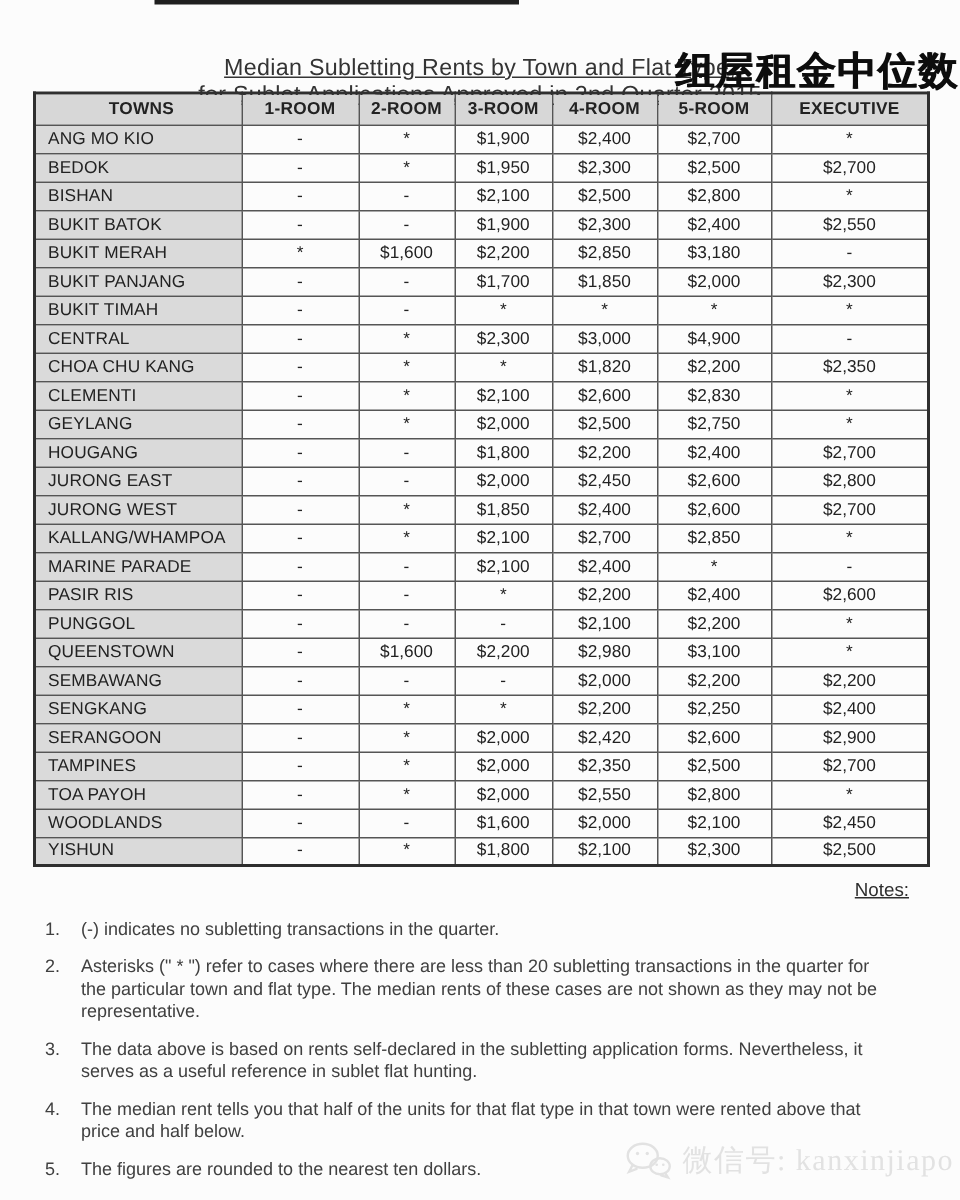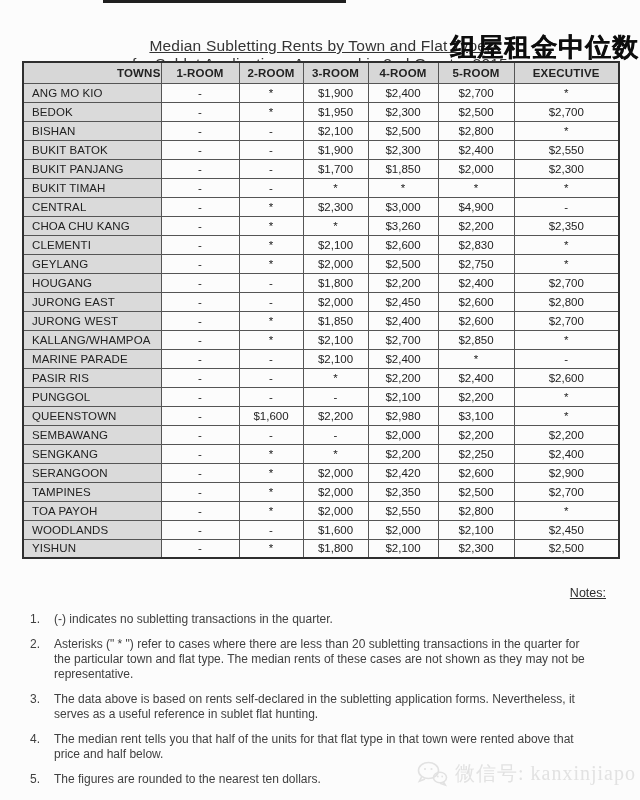--- a/index.html
+++ b/index.html
@@ -29,21 +29,21 @@
     border:2px solid var(--outer);
   }
   table.rents th, table.rents td{
     border:1px solid var(--border);
     font-size:11.5px; color:#222; overflow:hidden; white-space:nowrap;
   }
   table.rents thead th{
     background:var(--header-bg); font-weight:bold; height:21px;
     text-align:center; letter-spacing:.2px;
   }
-  table.rents thead th.towns-h{text-align:right; padding-left:4px;}
+  table.rents thead th.towns-h{text-align:center; padding-left:4px;}
   table.rents tbody tr{height:19px;}
   table.rents td{text-align:center;}
   table.rents td.town{
     background:var(--town-bg); text-align:left; padding-left:8px; letter-spacing:.1px;
   }
   .notes-wrap{position:absolute; left:26px; top:586px; width:580px;}
   .notes-heading{
     font-size:12.5px; font-weight:normal; color:#2e2e2e;
     text-decoration:underline; margin-bottom:12px;text-align:right;
   }
@@ -127,20 +127,29 @@
       <tr>
         <td class="town">BUKIT BATOK</td>
         <td>-</td>
         <td>-</td>
         <td>$1,900</td>
         <td>$2,300</td>
         <td>$2,400</td>
         <td>$2,550</td>
       </tr>
       <tr>
+        <td class="town">BUKIT MERAH</td>
+        <td>*</td>
+        <td>$1,600</td>
+        <td>$2,200</td>
+        <td>$2,850</td>
+        <td>$3,180</td>
+        <td>-</td>
+      </tr>
+      <tr>
         <td class="town">BUKIT PANJANG</td>
         <td>-</td>
         <td>-</td>
         <td>$1,700</td>
         <td>$1,850</td>
         <td>$2,000</td>
         <td>$2,300</td>
       </tr>
       <tr>
         <td class="town">BUKIT TIMAH</td>
@@ -158,21 +167,21 @@
         <td>$2,300</td>
         <td>$3,000</td>
         <td>$4,900</td>
         <td>-</td>
       </tr>
       <tr>
         <td class="town">CHOA CHU KANG</td>
         <td>-</td>
         <td>*</td>
         <td>*</td>
-        <td>$3,260</td>
+        <td>$1,820</td>
         <td>$2,200</td>
         <td>$2,350</td>
       </tr>
       <tr>
         <td class="town">CLEMENTI</td>
         <td>-</td>
         <td>*</td>
         <td>$2,100</td>
         <td>$2,600</td>
         <td>$2,830</td>

